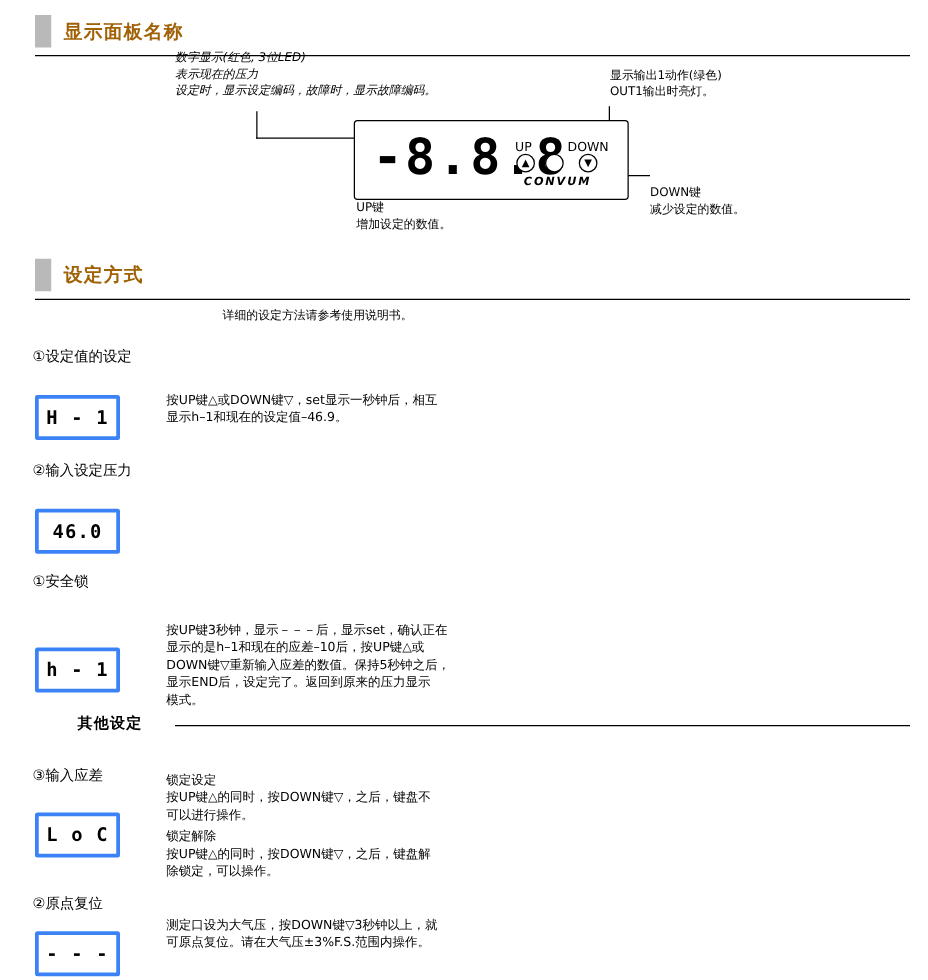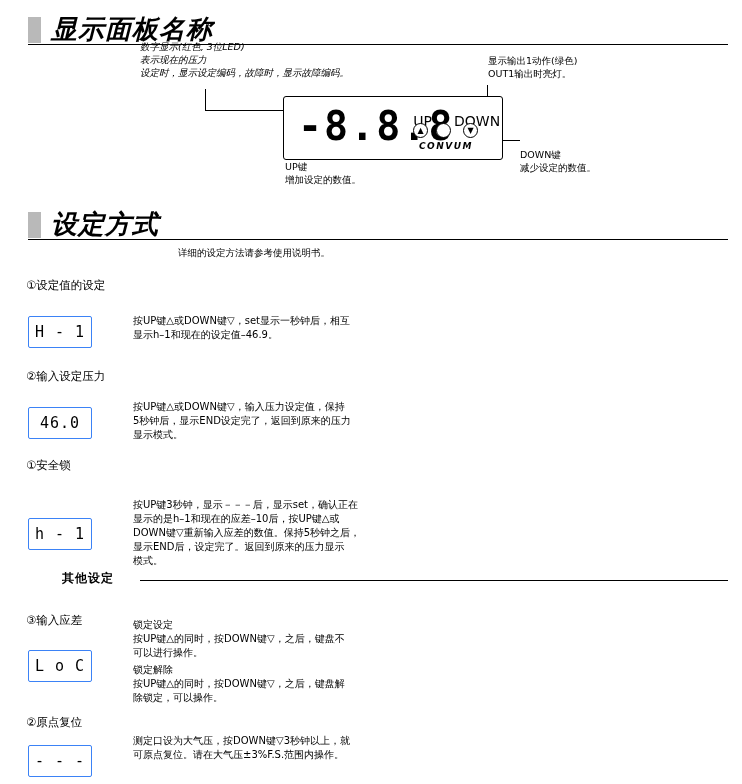--- a/index.html
+++ b/index.html
@@ -27,25 +27,24 @@
     display: flex;
     align-items: center;
   }
   .section-head .bar {
     width: 13px;
     height: 26px;
     background: #b9b9b9;
     margin-right: 10px;
   }
   .section-head .title {
-    font-size: 26px;
+    font-size: 15px;
     font-weight: bold;
     letter-spacing: 1px;
-    color: #000000;
-    font-style: italic;
+    color: #a16207;
   }
   .rule {
     position: absolute;
     height: 1px;
     background: #000;
   }
 
   
   .note {
     position: absolute;
@@ -93,51 +92,51 @@
     left: 135px;
     top: 44px;
     font-size: 9px;
     letter-spacing: 1.5px;
     font-weight: bold;
     color: #000;
     font-style: italic;
   }
   .btn-label {
     position: absolute;
-    font-size: 14px;
-    color: #000;
-    text-align: right;
+    font-size: 10px;
+    color: #000;
+    text-align: left;
   }
   .circle {
     position: absolute;
     width: 15px;
     height: 15px;
     border: 1px solid #000;
     border-radius: 50%;
     box-sizing: border-box;
     background: #fff;
     text-align: center;
     font-size: 8px;
     line-height: 13px;
   }
 
   
   .mini {
     position: absolute;
     width: 62px;
     height: 30px;
-    border: 1px solid #3b82f6;
+    border: 3px solid #3b82f6;
     border-radius: 2px;
     background: #fff;
     display: flex;
     align-items: center;
     justify-content: center;
     font-family: "DejaVu Sans Mono", "Liberation Mono", monospace;
     font-size: 15px;
-    font-weight: normal;
+    font-weight: bold;
     letter-spacing: 1px;
   }
 
   .item-title {
     position: absolute;
     font-size: 11.5px;
     color: #000;
   }
   .sub-head {
     position: absolute;
@@ -203,23 +202,20 @@
 
   <div class="note" style="left:178px; top:246px; width:320px;">详细的设定方法请参考使用说明书。</div>
 
   <div class="item-title" style="left:26px; top:278px;">①设定值的设定</div>
   <div class="mini" style="left:28px; top:316px;">H - 1</div>
   <div class="note note-lg" style="left:133px; top:314px; width:320px; white-space:pre-line;">按UP键△或DOWN键▽，set显示一秒钟后，相互
 显示h–1和现在的设定值–46.9。</div>
 
   <div class="item-title" style="left:26px; top:369px;">②输入设定压力</div>
   <div class="mini" style="left:28px; top:407px;">46.0</div>
-  <div class="note note-lg" style="left:133px; top:400px; width:320px; white-space:pre-line;">按UP键△或DOWN键▽，输入压力设定值，保持
-5秒钟后，显示END设定完了，返回到原来的压力
-显示模式。</div>
 
   <div class="item-title" style="left:26px; top:458px;">①安全锁</div>
   <div class="mini" style="left:28px; top:518px;">h - 1</div>
   <div class="note note-lg" style="left:133px; top:498px; width:330px; white-space:pre-line;">按UP键3秒钟，显示－－－后，显示set，确认正在
 显示的是h–1和现在的应差–10后，按UP键△或
 DOWN键▽重新输入应差的数值。保持5秒钟之后，
 显示END后，设定完了。返回到原来的压力显示
 模式。</div>
 
   <div class="sub-head" style="left:62px; top:570px;">其他设定</div>

